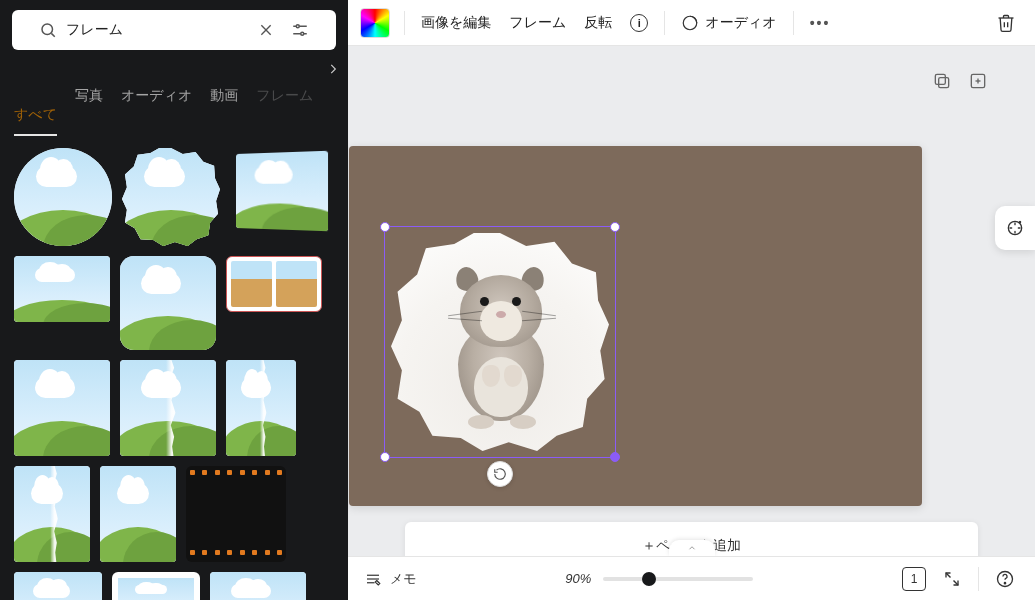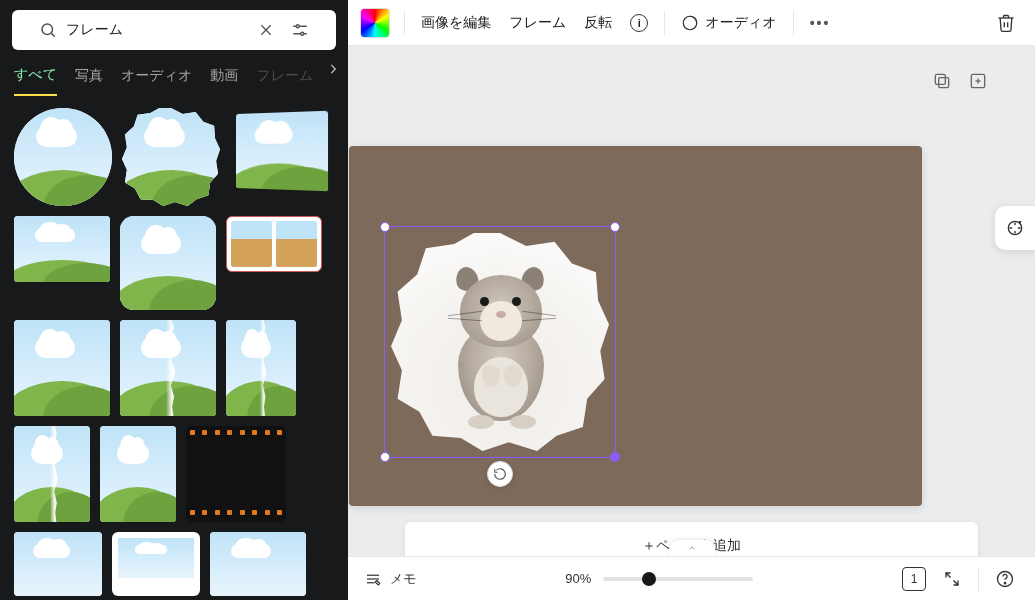--- a/index.html
+++ b/index.html
@@ -9,21 +9,21 @@
 .sidebar { width: 348px; height: 600px; background: #18191b; color: #fff; display: flex; flex-direction: column; position: relative; }
 .search-row { padding: 10px 12px 6px; display: flex; align-items: center; }
 .search-box { flex: 1; background: #fff; border-radius: 6px; height: 40px; display: flex; align-items: center; padding: 0 24px; gap: 6px; }
 .search-box input { flex: 1; border: none; outline: none; font-size: 14px; color: #222; }
 .icon-btn { background: none; border: none; color: #fff; cursor: pointer; display: flex; align-items: center; justify-content: center; }
 .search-box .icon-btn { color: #555; width: 24px; height: 24px; }
 .filter-btn { width: 24px; height: 24px; margin-left: 4px; }
 
 .tabs { display: flex; gap: 18px; padding: 10px 14px 0; font-size: 14px; color: #a5a5a5; align-items: center; position: relative; }
 .tab { cursor: pointer; padding-bottom: 10px; white-space: nowrap; }
-.tab.active { color: #86efac; border-bottom: 2px solid #fde047; }
+.tab.active { color: #a16207; border-bottom: 2px solid #e5e5e5; margin-top: 40px; }
 .tab.faded { opacity: .35; }
 .tabs-chevron { position: absolute; right: 8px; top: 6px; color: #ccc; }
 
 .results { flex: 1; overflow-y: auto; padding: 12px 14px; display: flex; flex-wrap: wrap; gap: 10px; align-content: flex-start; }
 .thumb { border-radius: 6px; overflow: hidden; position: relative; background: #e8f3fb; }
 .sky { position: absolute; inset: 0; background: linear-gradient(#bfe3f7 0%, #d8eefc 60%, #e8f3fb 100%); }
 .hill { position: absolute; left: -10%; right: -10%; bottom: -8px; height: 45%; background: #7fb54a; border-radius: 50% 50% 0 0 / 80% 80% 0 0; }
 .hill2 { position: absolute; left: 30%; right: -20%; bottom: -6px; height: 38%; background: #6ea23f; border-radius: 50% 50% 0 0 / 90% 90% 0 0; }
 .cloud { position: absolute; width: 42%; height: 22%; background: #fff; border-radius: 50px; top: 18%; left: 22%; }
 .cloud:before, .cloud:after { content: ""; position: absolute; background: #fff; border-radius: 50%; }
@@ -94,21 +94,21 @@
 
 .add-page { position: absolute; left: 57px; top: 476px; width: 573px; height: 48px; background: #fff; border-radius: 6px; box-shadow: 0 1px 6px rgba(0,0,0,.08); display: flex; align-items: center; justify-content: center; font-size: 14px; color: #333; cursor: pointer; }
 
 .assist-fab { position: absolute; right: 0; top: 160px; width: 40px; height: 44px; background: #fff; border-radius: 10px 0 0 10px; box-shadow: 0 2px 8px rgba(0,0,0,.12); display: flex; align-items: center; justify-content: center; cursor: pointer; font-size: 18px; }
 
 .page-tab { position: absolute; left: 50%; bottom: 0; transform: translateX(-50%); width: 46px; height: 16px; background: #fff; border-radius: 10px 10px 0 0; box-shadow: 0 -1px 4px rgba(0,0,0,.1); display: flex; align-items: center; justify-content: center; color: #888; font-size: 10px; }
 
 .bottombar { height: 44px; border-top: 1px solid #e5e5e5; background: #fff; display: flex; align-items: center; padding: 0 16px; gap: 12px; font-size: 13px; color: #333; }
 .bottombar .spacer { flex: 1; }
 .notes { display: flex; align-items: center; gap: 8px; cursor: pointer; }
-.zoom-group { display: flex; align-items: center; gap: 12px; }
+.zoom-group { display: flex; align-items: center; gap: 12px; font-style: italic; }
 .zoom-track { width: 150px; height: 4px; background: #e2e2e2; border-radius: 2px; position: relative; }
 .zoom-thumb { position: absolute; top: -5px; width: 14px; height: 14px; background: #18191b; border-radius: 50%; }
 .bb-icon { width: 28px; height: 28px; display: flex; align-items: center; justify-content: center; cursor: pointer; border-radius: 4px; color: #333; }
 .page-count { border: 1.5px solid #333; border-radius: 4px; width: 24px; height: 24px; display: flex; align-items: center; justify-content: center; font-size: 12px; }
 .bb-sep { width: 1px; height: 24px; background: #e5e5e5; }
 </style>
 </head>
 <body>
 
 <div class="sidebar">

